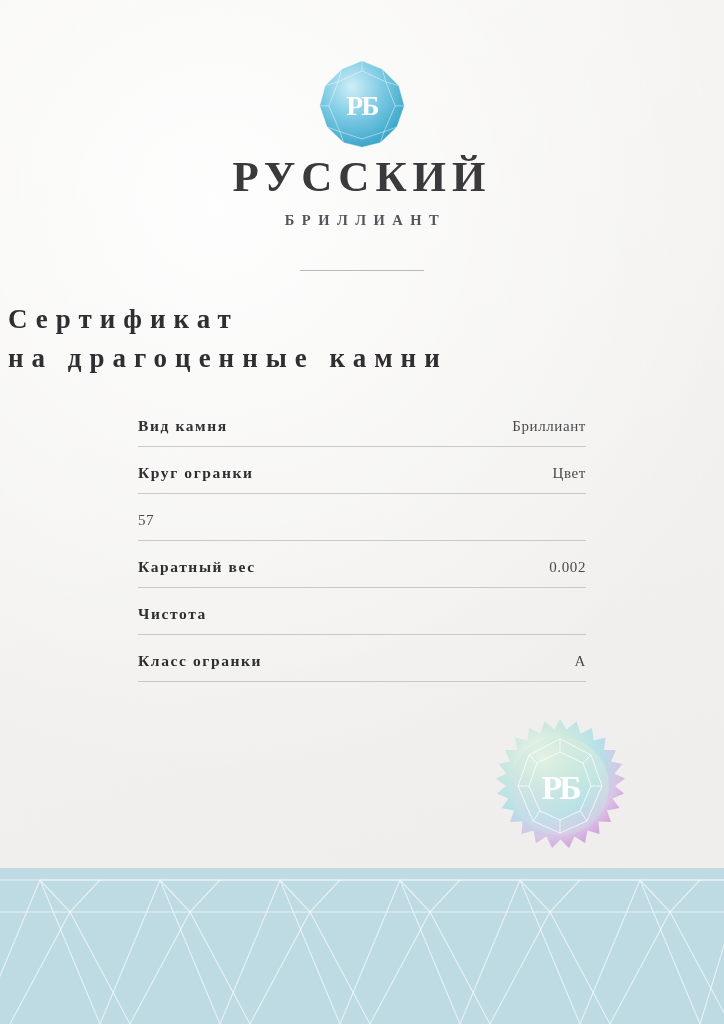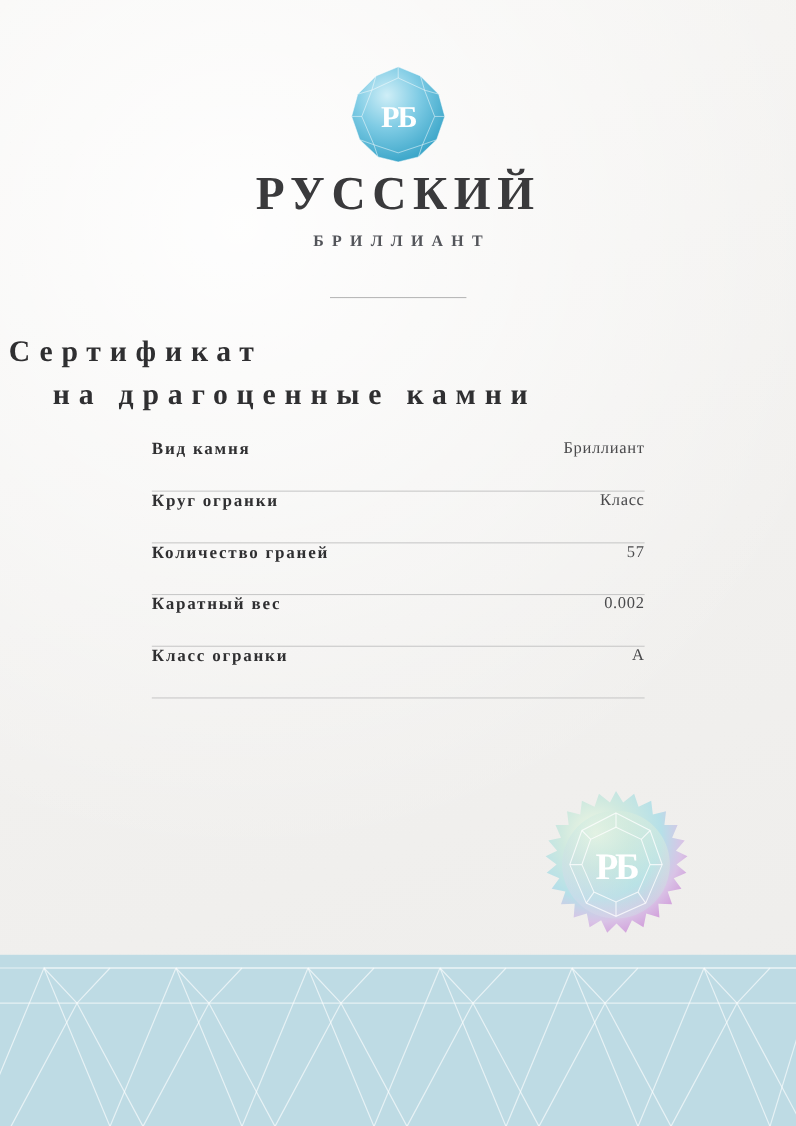--- a/index.html
+++ b/index.html
@@ -100,33 +100,32 @@
     font-weight: 700;
     text-indent: 8px;
     line-height: 1.45;
   }
   .cert-title-line2 {
     font-size: 27px;
     letter-spacing: 8px;
     font-weight: 700;
     text-indent: 8px;
     line-height: 1.45;
-    margin-left: 40px;
   }
 
   
   .specs {
     position: absolute;
     top: 400px;
     left: 138px;
     width: 448px;
   }
   .spec-row {
     display: flex;
-    align-items: flex-start;
+    align-items: flex-end;
     justify-content: space-between;
     height: 44px;
     border-bottom: 1px solid #c9c9c9;
     padding-bottom: 2px;
   }
   .spec-label {
     font-size: 15.5px;
     font-weight: 700;
     letter-spacing: 1.6px;
     color: #2f2f31;
@@ -211,29 +210,32 @@
     <div class="cert-title-line2">на драгоценные камни</div>
   </div>
 
   <div class="specs">
     <div class="spec-row">
       <span class="spec-label">Вид камня</span>
       <span class="spec-value">Бриллиант</span>
     </div>
     <div class="spec-row">
       <span class="spec-label">Круг огранки</span>
-      <span class="spec-value">Класс</span>
-    </div>
-    <div class="spec-row">
-      <span class="spec-label">Количество граней</span>
+      <span class="spec-value">Цвет</span>
+    </div>
+    <div class="spec-row">
       <span class="spec-value">57</span>
     </div>
     <div class="spec-row">
       <span class="spec-label">Каратный вес</span>
       <span class="spec-value">0.002</span>
+    </div>
+    <div class="spec-row">
+      <span class="spec-label">Чистота</span>
+      <span class="spec-value"></span>
     </div>
     <div class="spec-row">
       <span class="spec-label">Класс огранки</span>
       <span class="spec-value">A</span>
     </div>
   </div>
 
   <div class="seal">
     <svg viewBox="0 0 140 140" width="140" height="140" aria-hidden="true">
       <defs>

